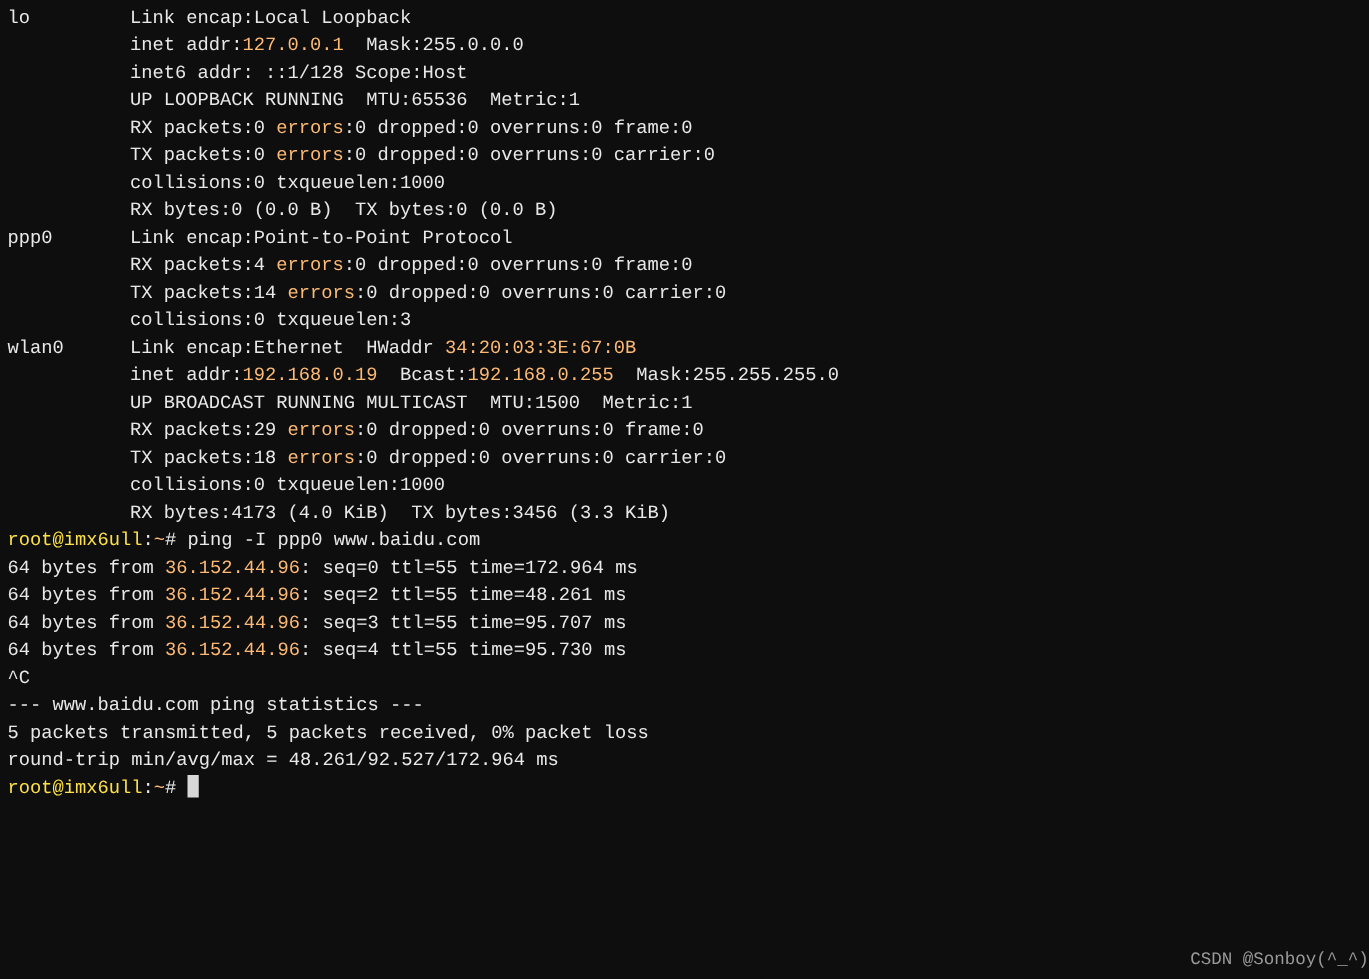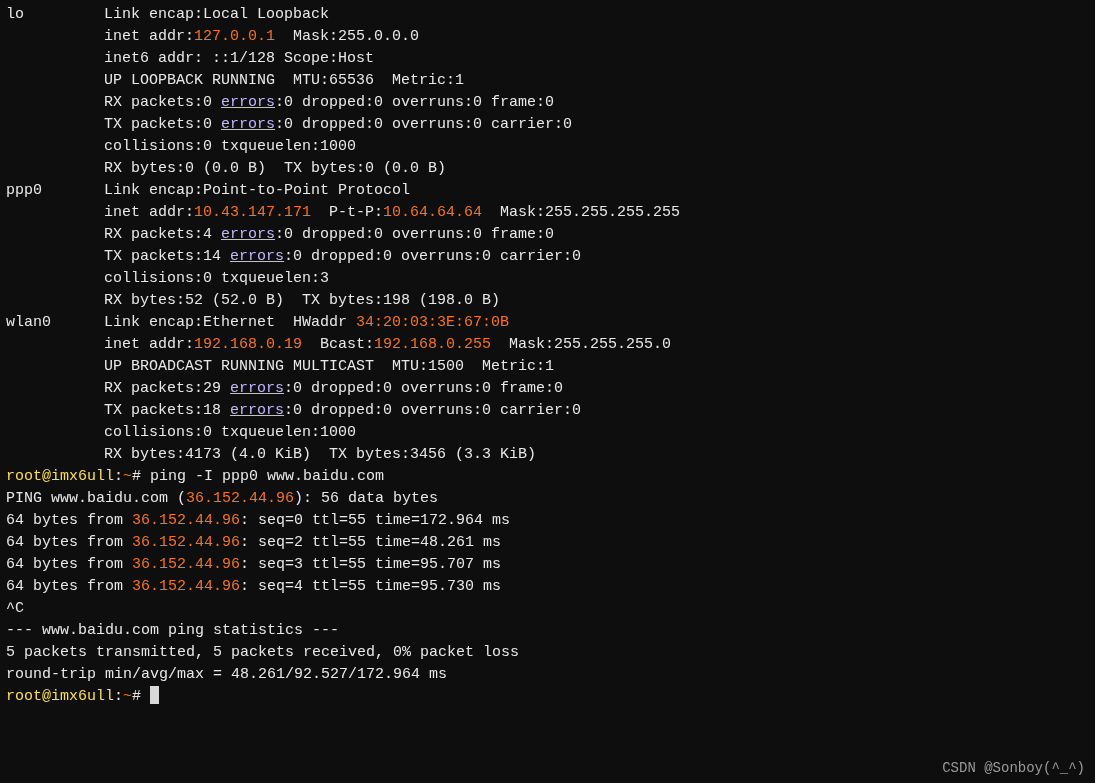--- a/index.html
+++ b/index.html
@@ -10,69 +10,66 @@
     font-size: 15px;
     line-height: 22px;
     padding: 4px 6px;
     width: 1095px;
     height: 783px;
     overflow: hidden;
     position: relative;
   }
   .line { white-space: pre; }
   .indent { display: inline-block; width: 98px; vertical-align: top; }
-  .mag { color: #f97316; }      
-  .red { color: #c4b5fd; text-decoration: underline; }      
+  .mag { color: #fdba74; }      
+  .red { color: #fdba74; }      
   .grn { color: #fde047; }
   .cursor {
     display: inline-block;
     width: 9px;
     height: 18px;
     background: #d8d8d8;
     vertical-align: text-bottom;
     margin-bottom: 1px;
   }
   .watermark {
     position: absolute;
     bottom: 4px;
-    right: 10px;
+    right: 0;
     color: #9a9a9a;
     font-size: 14px;
   }
 </style>
 </head>
 <body>
 
 <div id="terminal">
     <div class="line"><span class="indent">lo</span>Link encap:Local Loopback  </div>
     <div class="line"><span class="indent"></span>inet addr:<span class="mag">127.0.0.1</span>  Mask:255.0.0.0</div>
     <div class="line"><span class="indent"></span>inet6 addr: ::1/128 Scope:Host</div>
     <div class="line"><span class="indent"></span>UP LOOPBACK RUNNING  MTU:65536  Metric:1</div>
     <div class="line"><span class="indent"></span>RX packets:0 <span class="red">errors</span>:0 dropped:0 overruns:0 frame:0</div>
     <div class="line"><span class="indent"></span>TX packets:0 <span class="red">errors</span>:0 dropped:0 overruns:0 carrier:0</div>
     <div class="line"><span class="indent"></span>collisions:0 txqueuelen:1000</div>
     <div class="line"><span class="indent"></span>RX bytes:0 (0.0 B)  TX bytes:0 (0.0 B)</div>
     <div class="line"></div>
     <div class="line"><span class="indent">ppp0</span>Link encap:Point-to-Point Protocol  </div>
-    <div class="line"><span class="indent"></span>inet addr:<span class="mag">10.43.147.171</span>  P-t-P:<span class="mag">10.64.64.64</span>  Mask:255.255.255.255</div>
     <div class="line"><span class="indent"></span>RX packets:4 <span class="red">errors</span>:0 dropped:0 overruns:0 frame:0</div>
     <div class="line"><span class="indent"></span>TX packets:14 <span class="red">errors</span>:0 dropped:0 overruns:0 carrier:0</div>
     <div class="line"><span class="indent"></span>collisions:0 txqueuelen:3</div>
-    <div class="line"><span class="indent"></span>RX bytes:52 (52.0 B)  TX bytes:198 (198.0 B)</div>
     <div class="line"></div>
     <div class="line"><span class="indent">wlan0</span>Link encap:Ethernet  HWaddr <span class="mag">34:20:03:3E:67:0B</span>  </div>
     <div class="line"><span class="indent"></span>inet addr:<span class="mag">192.168.0.19</span>  Bcast:<span class="mag">192.168.0.255</span>  Mask:255.255.255.0</div>
     <div class="line"><span class="indent"></span>UP BROADCAST RUNNING MULTICAST  MTU:1500  Metric:1</div>
     <div class="line"><span class="indent"></span>RX packets:29 <span class="red">errors</span>:0 dropped:0 overruns:0 frame:0</div>
     <div class="line"><span class="indent"></span>TX packets:18 <span class="red">errors</span>:0 dropped:0 overruns:0 carrier:0</div>
     <div class="line"><span class="indent"></span>collisions:0 txqueuelen:1000</div>
     <div class="line"><span class="indent"></span>RX bytes:4173 (4.0 KiB)  TX bytes:3456 (3.3 KiB)</div>
     <div class="line"></div>
     <div class="line"><span class="grn">root@imx6ull</span>:<span class="mag">~</span># ping -I ppp0 www.baidu.com</div>
-    <div class="line">PING www.baidu.com (<span class="mag">36.152.44.96</span>): 56 data bytes</div>
     <div class="line">64 bytes from <span class="mag">36.152.44.96</span>: seq=0 ttl=55 time=172.964 ms</div>
     <div class="line">64 bytes from <span class="mag">36.152.44.96</span>: seq=2 ttl=55 time=48.261 ms</div>
     <div class="line">64 bytes from <span class="mag">36.152.44.96</span>: seq=3 ttl=55 time=95.707 ms</div>
     <div class="line">64 bytes from <span class="mag">36.152.44.96</span>: seq=4 ttl=55 time=95.730 ms</div>
     <div class="line">^C</div>
     <div class="line">--- www.baidu.com ping statistics ---</div>
     <div class="line">5 packets transmitted, 5 packets received, 0% packet loss</div>
     <div class="line">round-trip min/avg/max = 48.261/92.527/172.964 ms</div>
     <div class="line"><span class="grn">root@imx6ull</span>:<span class="mag">~</span># <span class="cursor"></span></div>
   </div>

